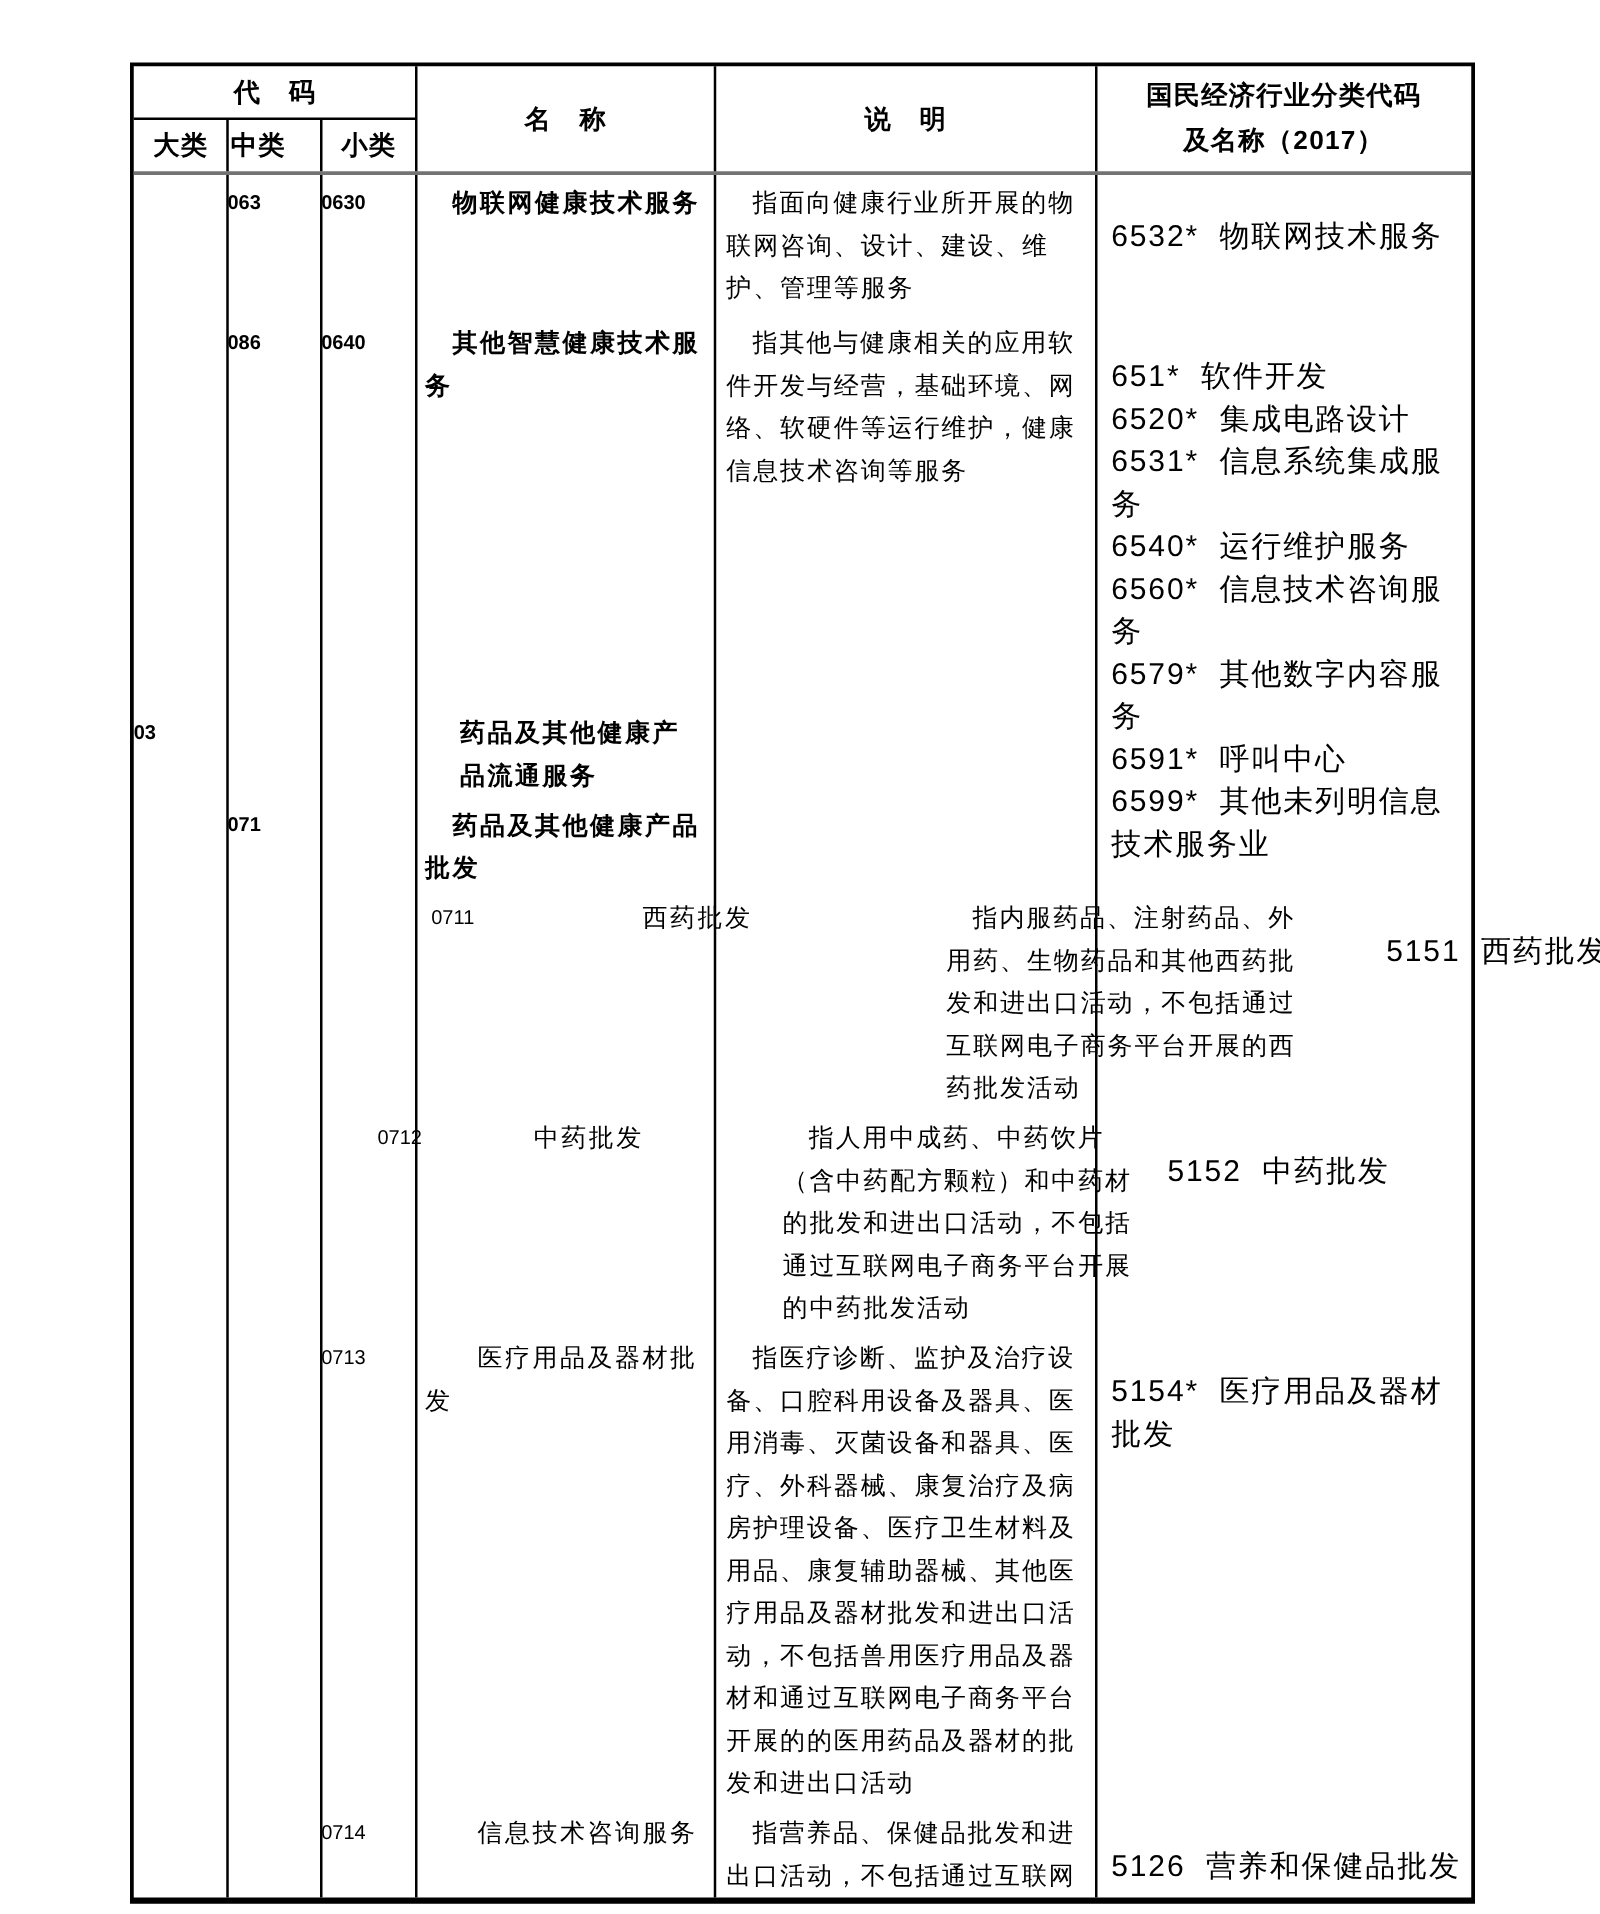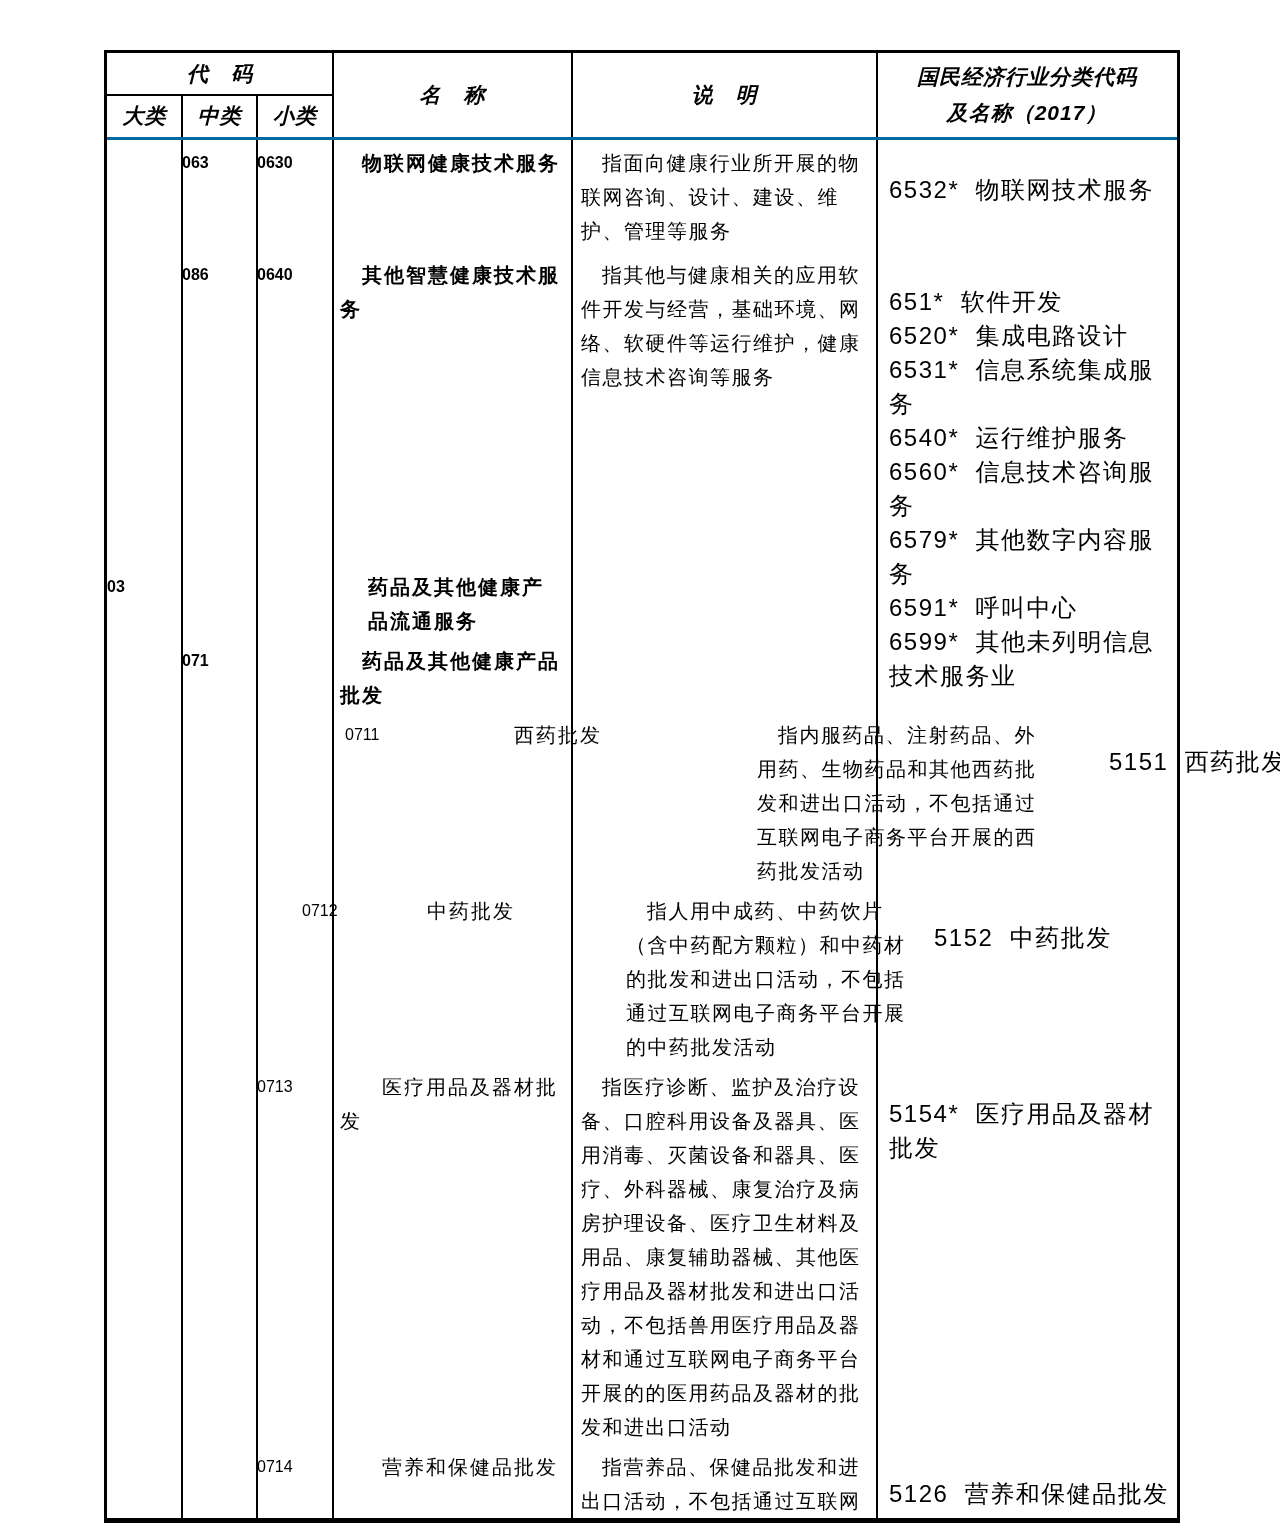--- a/index.html
+++ b/index.html
@@ -18,36 +18,35 @@
     top: 50px;
     width: 1070px;
     border: 3px solid #000;
     border-bottom-width: 5px;
     background: #fff;
   }
   
   .thead {
     position: relative;
     height: 84px;
-    border-bottom: 3px solid #0369a1;
-    font-style: italic;
+    border-bottom: 3px solid #737373;
   }
   .hcell {
     position: absolute;
     display: flex;
     align-items: center;
     justify-content: center;
     font-weight: bold;
     font-size: 21px;
     letter-spacing: 1px;
     text-align: center;
   }
   .h-code   { left: 0;    top: 0;    width: 226px; height: 42px; }
   .h-major  { left: 0;    top: 42px; width: 75px;  height: 42px; }
-  .h-mid    { left: 75px; top: 42px; width: 75px;  height: 42px; }
+  .h-mid    { left: 62px; top: 42px; width: 75px;  height: 42px; }
   .h-small  { left: 150px;top: 42px; width: 76px;  height: 42px; }
   .h-name   { left: 226px;top: 0;    width: 239px; height: 84px; }
   .h-desc   { left: 465px;top: 0;    width: 305px; height: 84px; }
   .h-gb     { left: 770px;top: 0;    width: 300px; height: 84px; flex-direction: column; line-height: 36px; }
   .hline-under-code { position: absolute; left: 0; top: 41px; width: 226px; height: 2px; background: #000; }
   .hv { position: absolute; width: 2px; background: #000; }
   .hv1 { left: 74px;  top: 42px; height: 42px; }
   .hv2 { left: 149px; top: 42px; height: 42px; }
   .hv3 { left: 225px; top: 0; height: 84px; }
   .hv4 { left: 464px; top: 0; height: 84px; }
@@ -214,21 +213,21 @@
       <div class="desc">指医疗诊断、监护及治疗设备、口腔科用设备及器具、医用消毒、灭菌设备和器具、医疗、外科器械、康复治疗及病房护理设备、医疗卫生材料及用品、康复辅助器械、其他医疗用品及器材批发和进出口活动，不包括兽用医疗用品及器材和通过互联网电子商务平台开展的的医用药品及器材的批发和进出口活动</div>
       <div class="refs">
         <div class="ref-line">5154*  医疗用品及器材批发</div>
       </div>
     </div>
 
     <div class="trow r8">
       <div class="code"></div>
       <div class="code"></div>
       <div class="code">0714</div>
-      <div class="name ind2">营养和保健品批发</div>
+      <div class="name ind2">信息技术咨询服务</div>
       <div class="desc">指营养品、保健品批发和进出口活动，不包括通过互联网</div>
       <div class="refs">
         <div class="ref-line">5126  营养和保健品批发</div>
       </div>
     </div>
 
     <div class="vline v1"></div>
     <div class="vline v2"></div>
     <div class="vline v3"></div>
     <div class="vline v4"></div>

